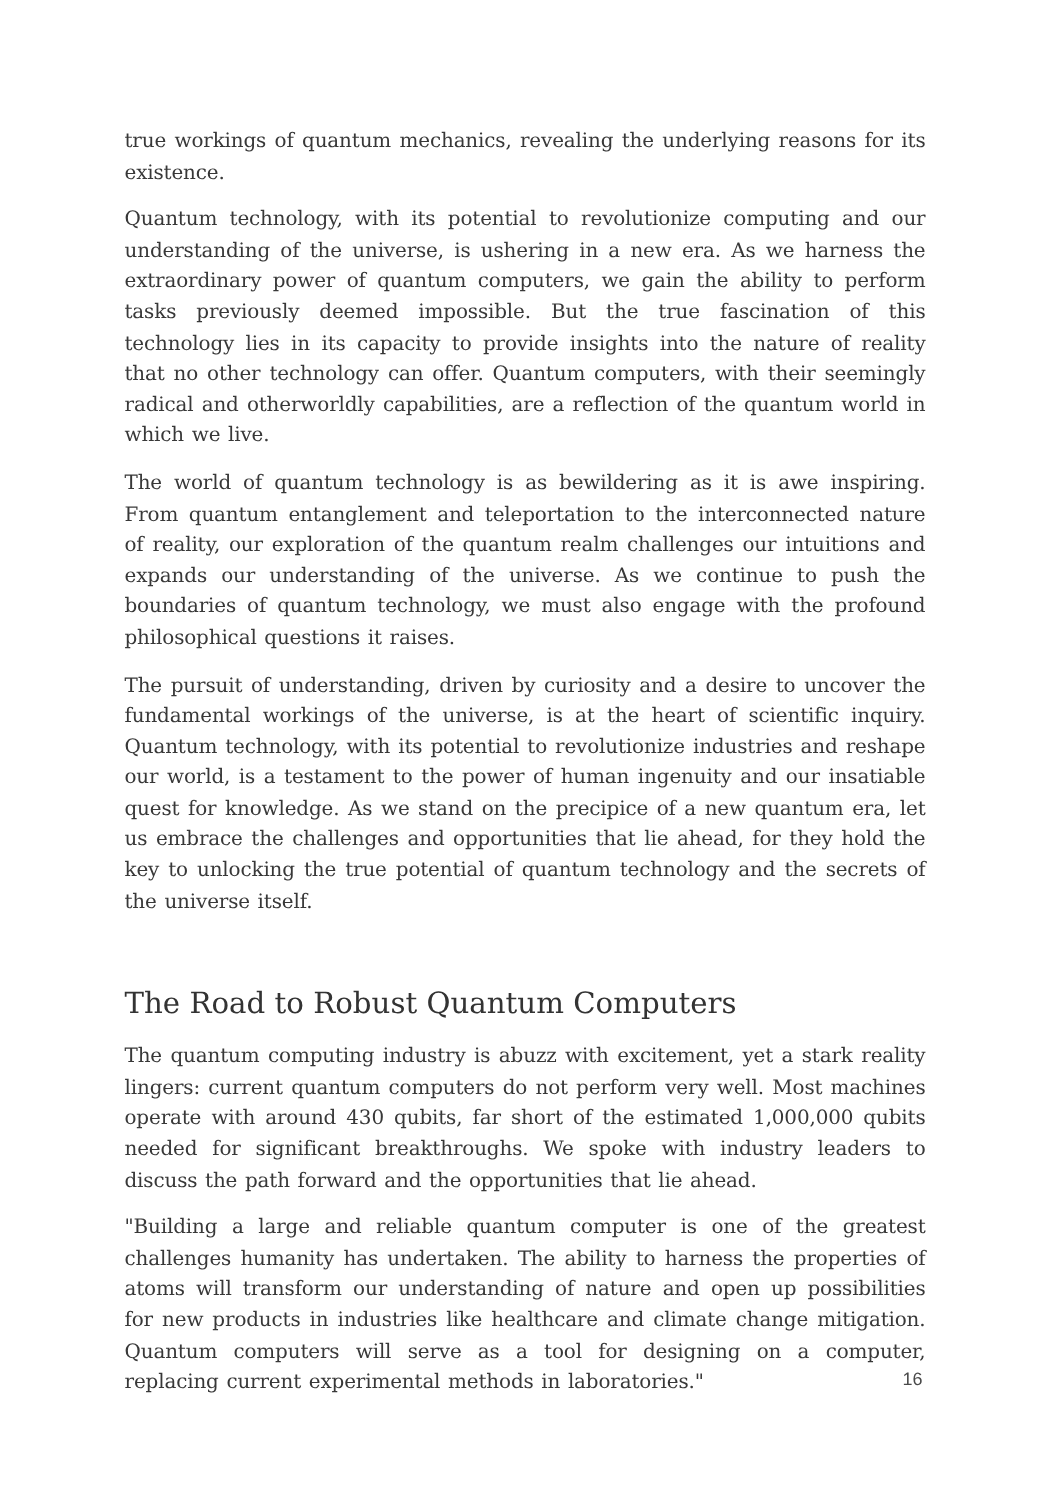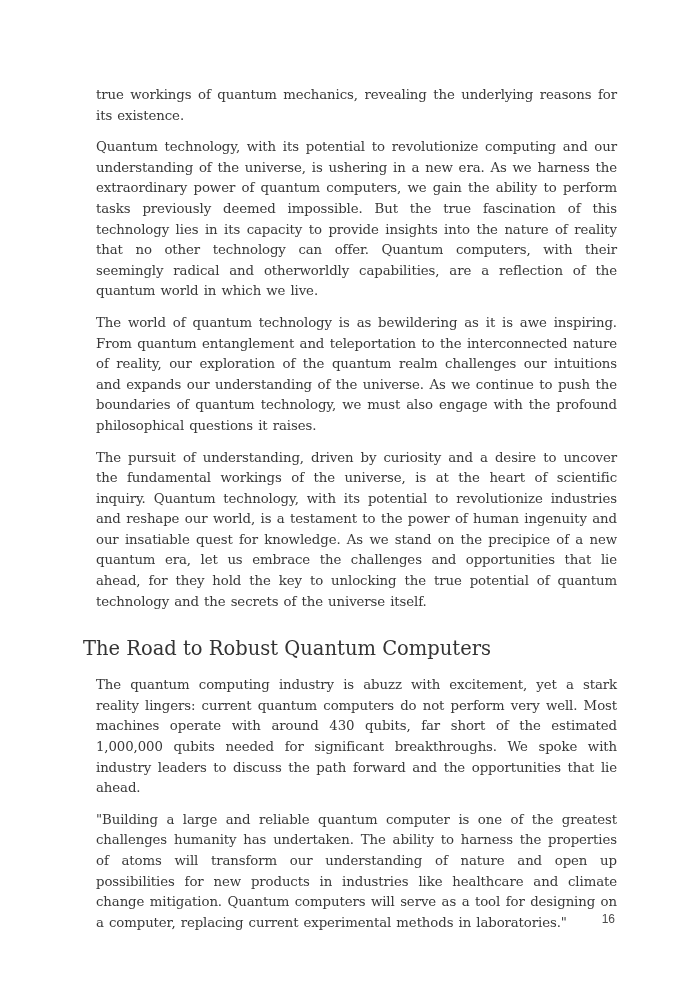--- a/index.html
+++ b/index.html
@@ -19,29 +19,29 @@
   .content {
     position: absolute;
     left: 83px;
     top: 85px;
     width: 534px;
   }
   .content p {
     font-size: 13.3px;
     line-height: 20.6px;
     text-align: justify;
-    margin: 0 0 11px 13px;
+    margin: 0 0 11px 0;
     letter-spacing: -0.1px;
     word-spacing: 1px;
   }
   h1.section-heading {
     font-size: 19.5px;
     font-weight: normal;
     line-height: 26px;
-    margin: 24px 0 13px 0;
+    margin: 44px 0 13px 0;
     letter-spacing: 0;
     color: #333333;
   }
   p.byline {
     margin-top: 32px !important;
     text-align: left !important;
   }
   .page-number {
     position: absolute;
     top: 912px;

